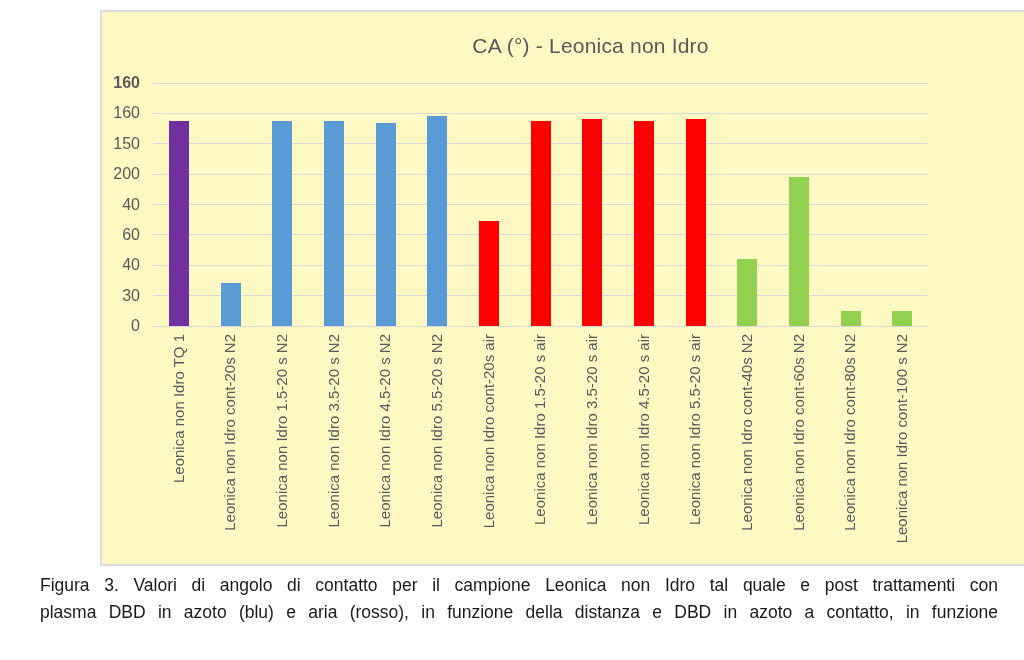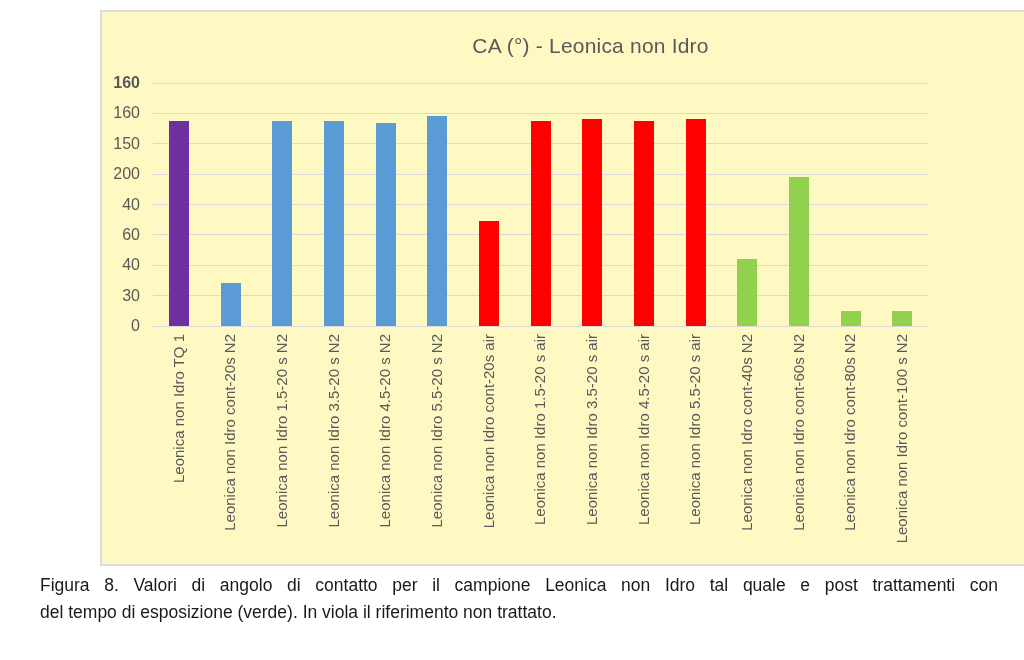--- a/index.html
+++ b/index.html
@@ -187,15 +187,15 @@
       <div class="x-label-slot" style="left: 671.667px; width: 51.6667px;">
         <span class="x-label">Leonica non Idro cont-80s N2</span>
       </div>
       <div class="x-label-slot" style="left: 723.333px; width: 51.6667px;">
         <span class="x-label">Leonica non Idro cont-100 s N2</span>
       </div>
     </div>
 </div>
 
 <div class="caption">
-  <div class="caption-line-justified">Figura 8. Valori di angolo di contatto per il campione Leonica non Idro tal quale e post trattamenti con</div>
-  <div class="caption-line-last">del tempo di esposizione (verde). In viola il riferimento non trattato.</div>
+  <div class="caption-line-justified">Figura 3. Valori di angolo di contatto per il campione Leonica non Idro tal quale e post trattamenti con</div>
+  <div class="caption-line-justified">plasma DBD in azoto (blu) e aria (rosso), in funzione della distanza e DBD in azoto a contatto, in funzione</div>
 </div>
 
 </body></html>

